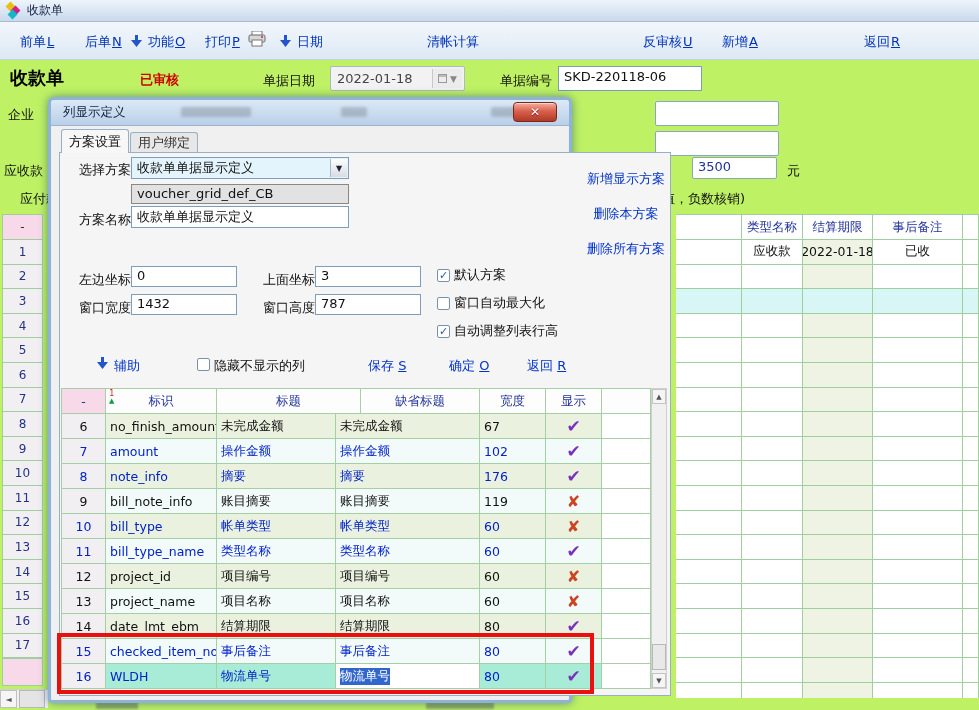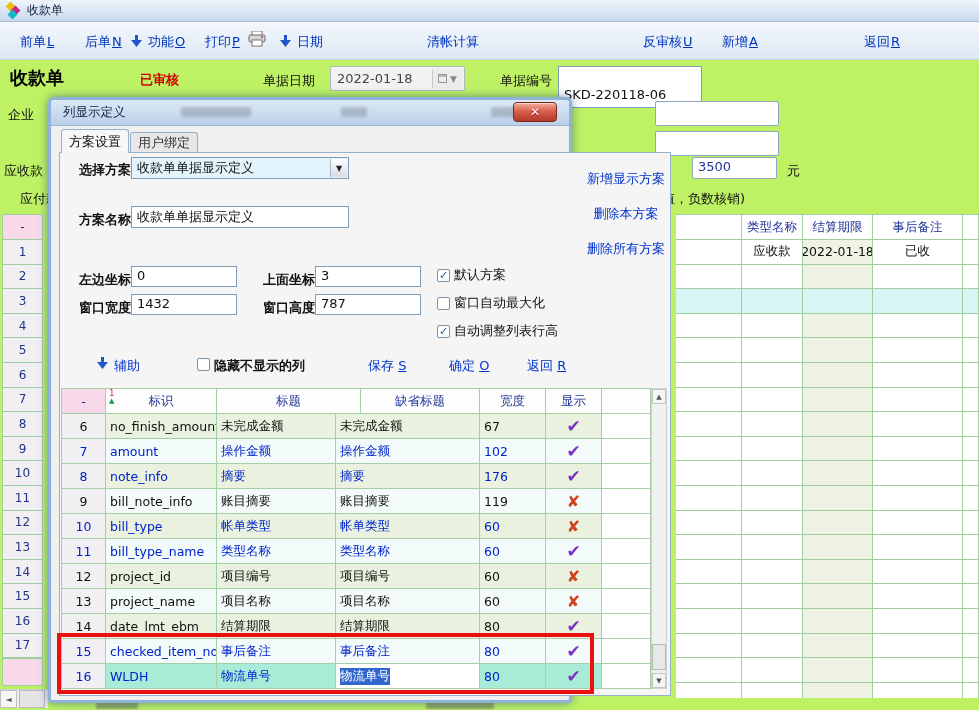--- a/index.html
+++ b/index.html
@@ -26,21 +26,21 @@
 
 .page-title { position:absolute; left:10px; top:66px; font-size:18px; font-weight:bold; color:#000; }
 .audit { position:absolute; left:140px; top:71px; color:#d00000; font-weight:bold; font-size:13px; }
 .flabel { position:absolute; color:#111; font-size:13px; }
 .combo-date { position:absolute; left:330px; top:66px; width:135px; height:25px; background:#f2f2f2;
   border:1px solid #b0b8c0; border-radius:2px; color:#444; display:flex; align-items:center; padding-left:6px; }
 .combo-date .btns { position:absolute; right:2px; top:2px; bottom:2px; width:30px; background:#ececec;
   border-left:1px solid #c8c8c8; display:flex; align-items:center; justify-content:center; gap:3px; color:#888; font-size:9px; }
 .cal { width:9px; height:9px; border:1px solid #999; background:
   linear-gradient(#bbb 2px, transparent 2px); }
-.input { position:absolute; background:#fff; border:1px solid #7f9db9; padding:20px 5px; font-size:13px; color:#111; }
+.input { position:absolute; background:#fff; border:1px solid #7f9db9; padding:2px 5px; font-size:13px; color:#111; }
 
 
 .bglabel { position:absolute; font-size:13px; color:#111; z-index:1; }
 .bg-input { position:absolute; background:#fff; border:1px solid #8aa8bd; border-radius:2px; z-index:1; }
 .num-col { position:absolute; left:2px; top:214px; width:41px; z-index:1; border-left:1px solid #9fce9f; }
 .num-col .cell { width:100%; border-right:1px solid #9fce9f; border-bottom:1px solid #9fce9f;
   display:flex; align-items:center; justify-content:center; font-size:12px; color:#223388; background:#f2eff2; }
 .num-col .cell.pink { background:#f8d9e9; border-top:1px solid #9fce9f; color:#333; }
 .bg-grid { position:absolute; left:676px; top:214px; width:303px; height:484px; overflow:hidden; z-index:1; }
 .bg-grid .row { display:flex; }
@@ -69,21 +69,21 @@
   background:linear-gradient(#f2b0a0,#d9604c 45%,#b03a28); border:1px solid #7e2718; border-radius:4px;
   color:#fff; font-weight:bold; font-size:12px; display:flex; align-items:center; justify-content:center;
   text-shadow:0 1px 1px #802; box-shadow:inset 0 1px 0 rgba(255,255,255,.5); }
 .tab { position:absolute; font-size:13px; display:flex; align-items:center; justify-content:center; }
 .tab.active { left:10px; top:29px; width:68px; height:24px; background:#f7f7f7;
   border:1px solid #98b0c6; border-bottom:none; border-radius:3px 3px 0 0; z-index:2; }
 .tab.inactive { left:79px; top:32px; width:68px; height:21px; background:#e7e7e7;
   border:1px solid #98b0c6; border-bottom:none; border-radius:3px 3px 0 0; color:#333; }
 .pane { position:absolute; left:8px; top:52px; width:612px; height:544px;
   background:#f5f5f5; border:1px solid #98b0c6; }
-.dlabel { position:absolute; font-size:13px; color:#111;font-weight:bold; }
+.dlabel { position:absolute; font-size:13px; color:#111; }
 .combo { position:absolute; left:80px; top:57px; width:218px; height:22px; background:#e3f4fc;
   border:1px solid #7f9db9; display:flex; align-items:center; padding-left:5px; font-size:13px; }
 .combo .drop { position:absolute; right:1px; top:1px; bottom:1px; width:17px;
   background:linear-gradient(#fdfdfd,#d8dde4); border-left:1px solid #aab8c6;
   display:flex; align-items:center; justify-content:center; font-size:8px; color:#223; }
 .code-field { position:absolute; left:80px; top:84px; width:218px; height:20px; background:#e2e2e2;
   border:1px solid #888; padding:1px 5px; font-size:13px; color:#111; }
 .dinput { position:absolute; background:#fff; border:1px solid #7f9db9; padding:1px 5px; font-size:13px; }
 .blue-link { color:#0033cc; font-size:13px; cursor:pointer; white-space:nowrap; }
 .side-links { position:absolute; left:528px; top:70px; width:94px; text-align:center; }
@@ -373,20 +373,21 @@
 
     <div class="tab active">方案设置</div>
     <div class="tab inactive">用户绑定</div>
     <div class="pane"></div>
 
     <span class="dlabel" style="left:28px;top:61px">选择方案</span>
     <div class="combo">
       <span>收款单单据显示定义</span>
       <span class="drop">▼</span>
     </div>
+    <div class="code-field">voucher_grid_def_CB</div>
     <span class="dlabel" style="left:28px;top:111px">方案名称</span>
     <div class="dinput" style="left:80px;top:106px;width:218px;height:22px">收款单单据显示定义</div>
 
     <div class="side-links">
         <div class="blue-link">新增显示方案</div>
         <div class="blue-link">删除本方案</div>
         <div class="blue-link">删除所有方案</div>
       </div>
     <div id="coord-fields">
         <div class="dlabel" style="left: 28px; top: 171px; position: absolute;">左边坐标</div>

